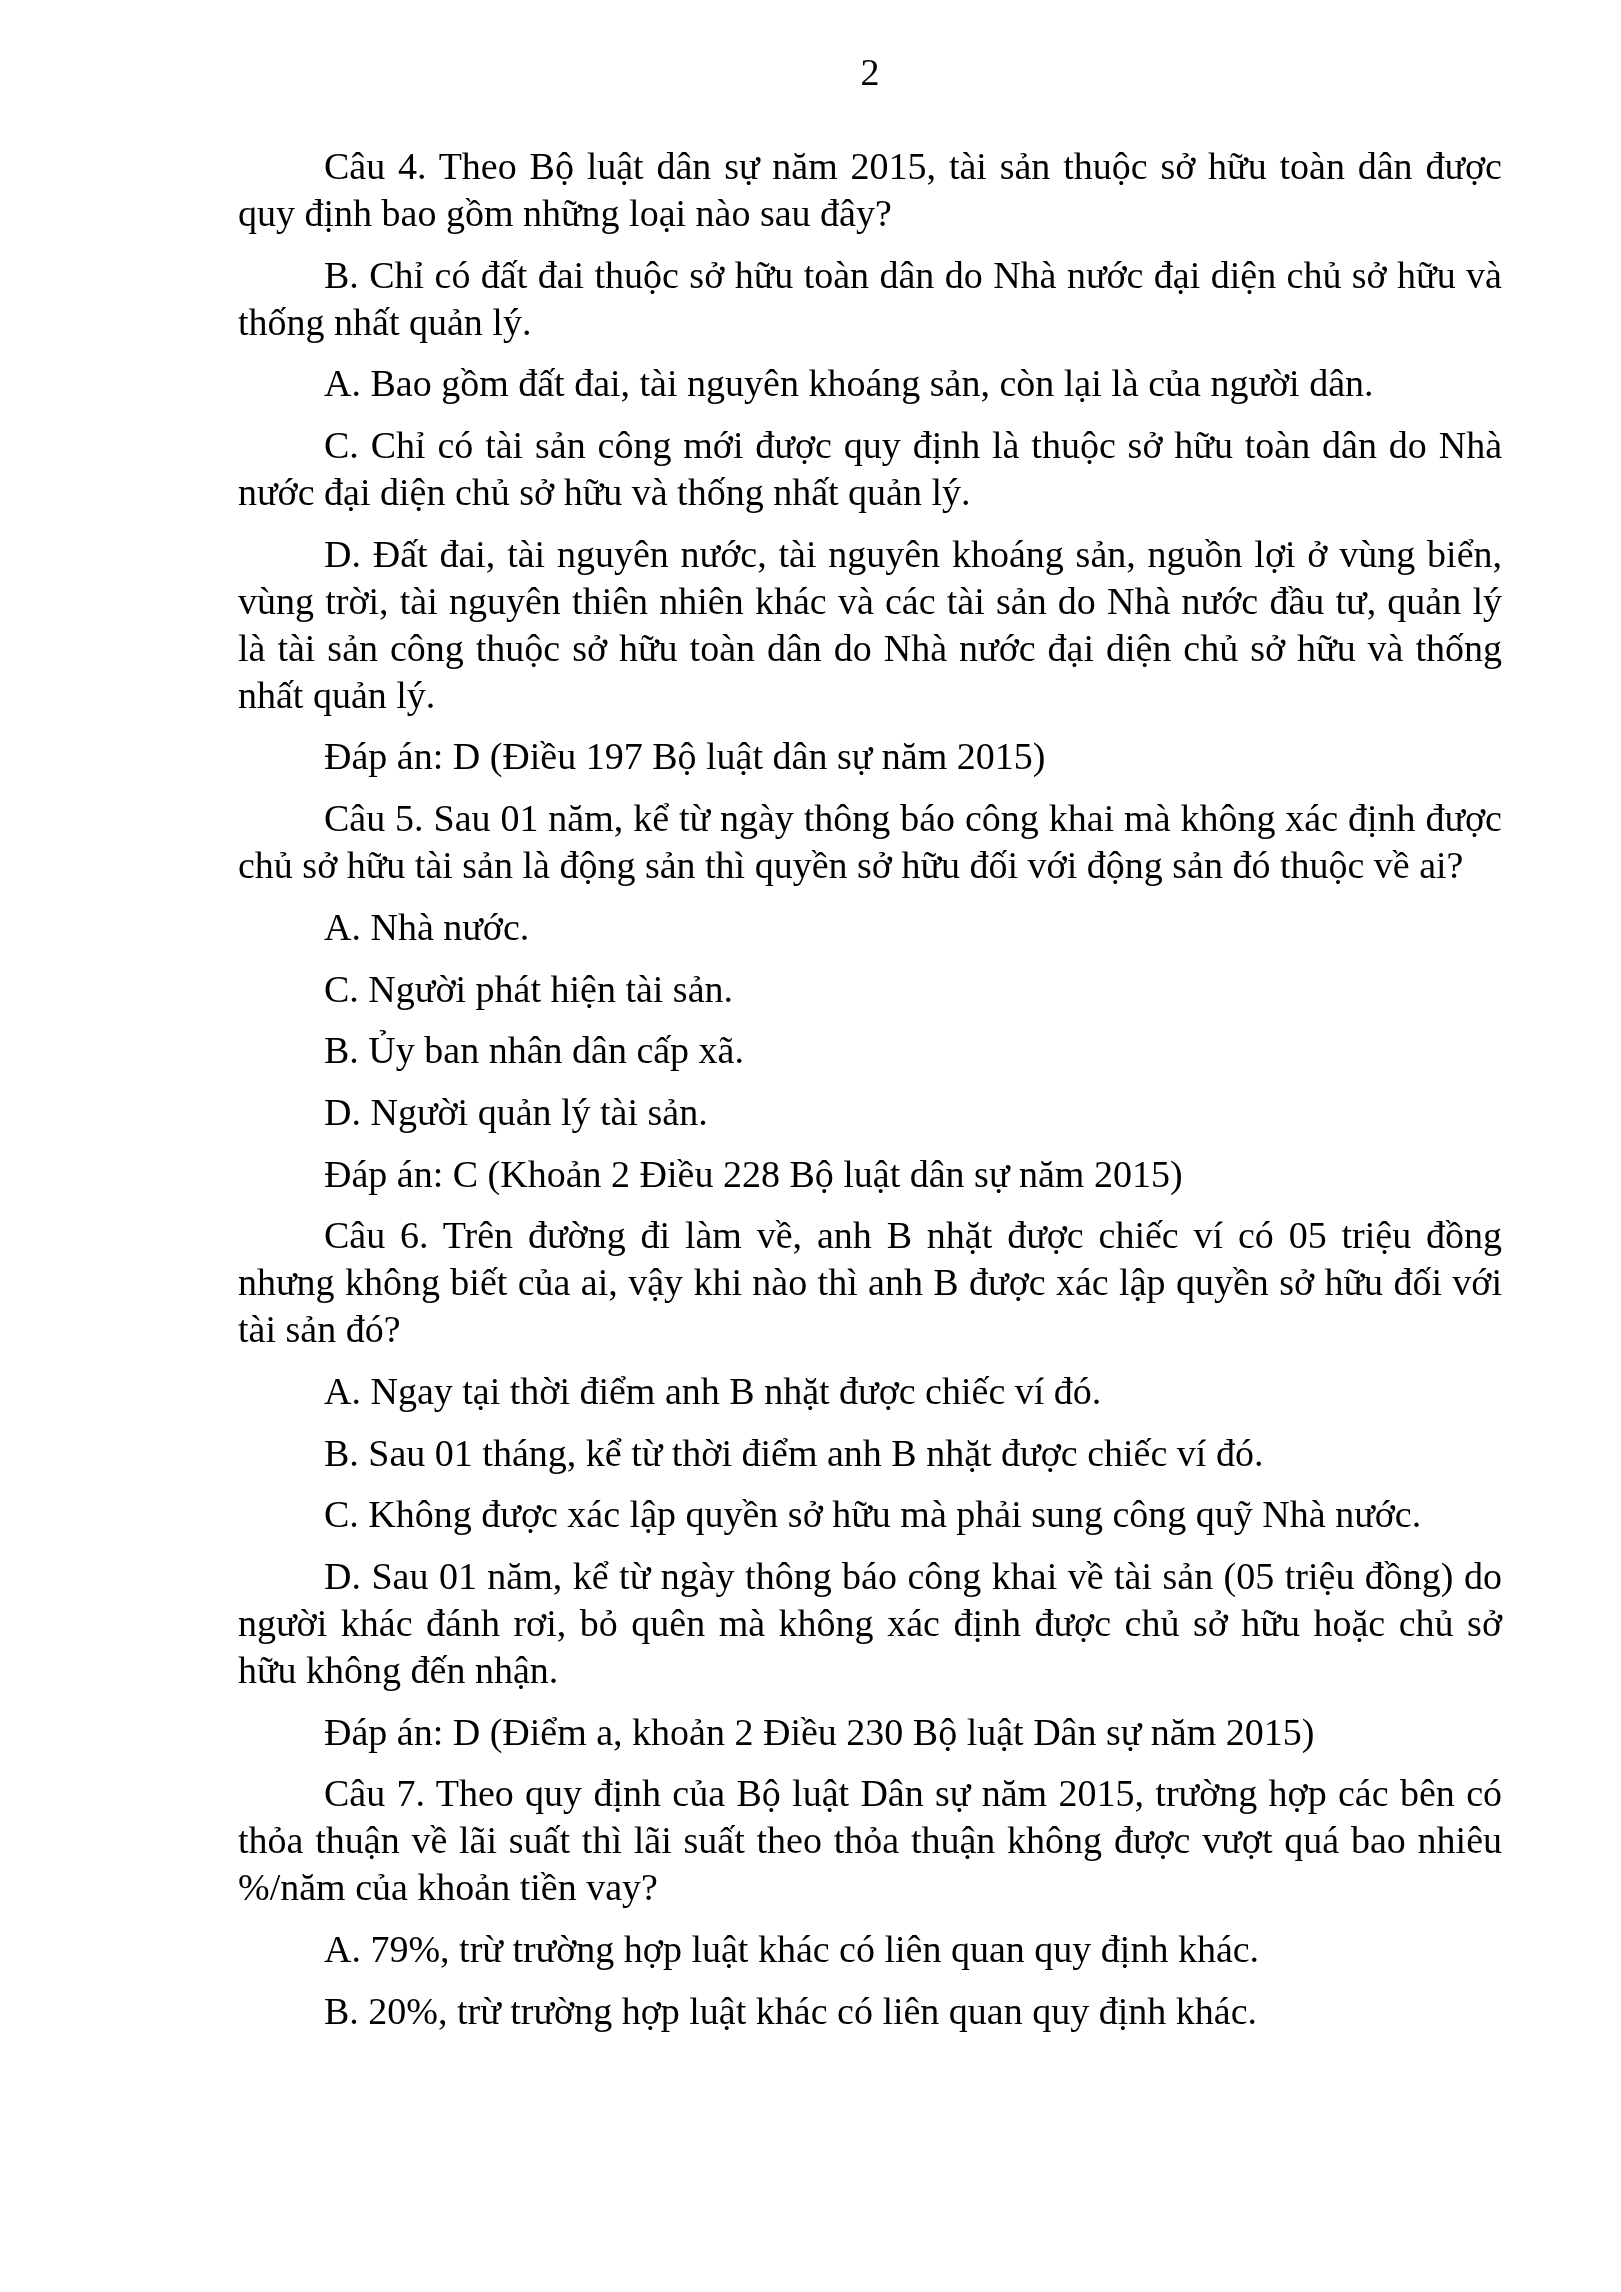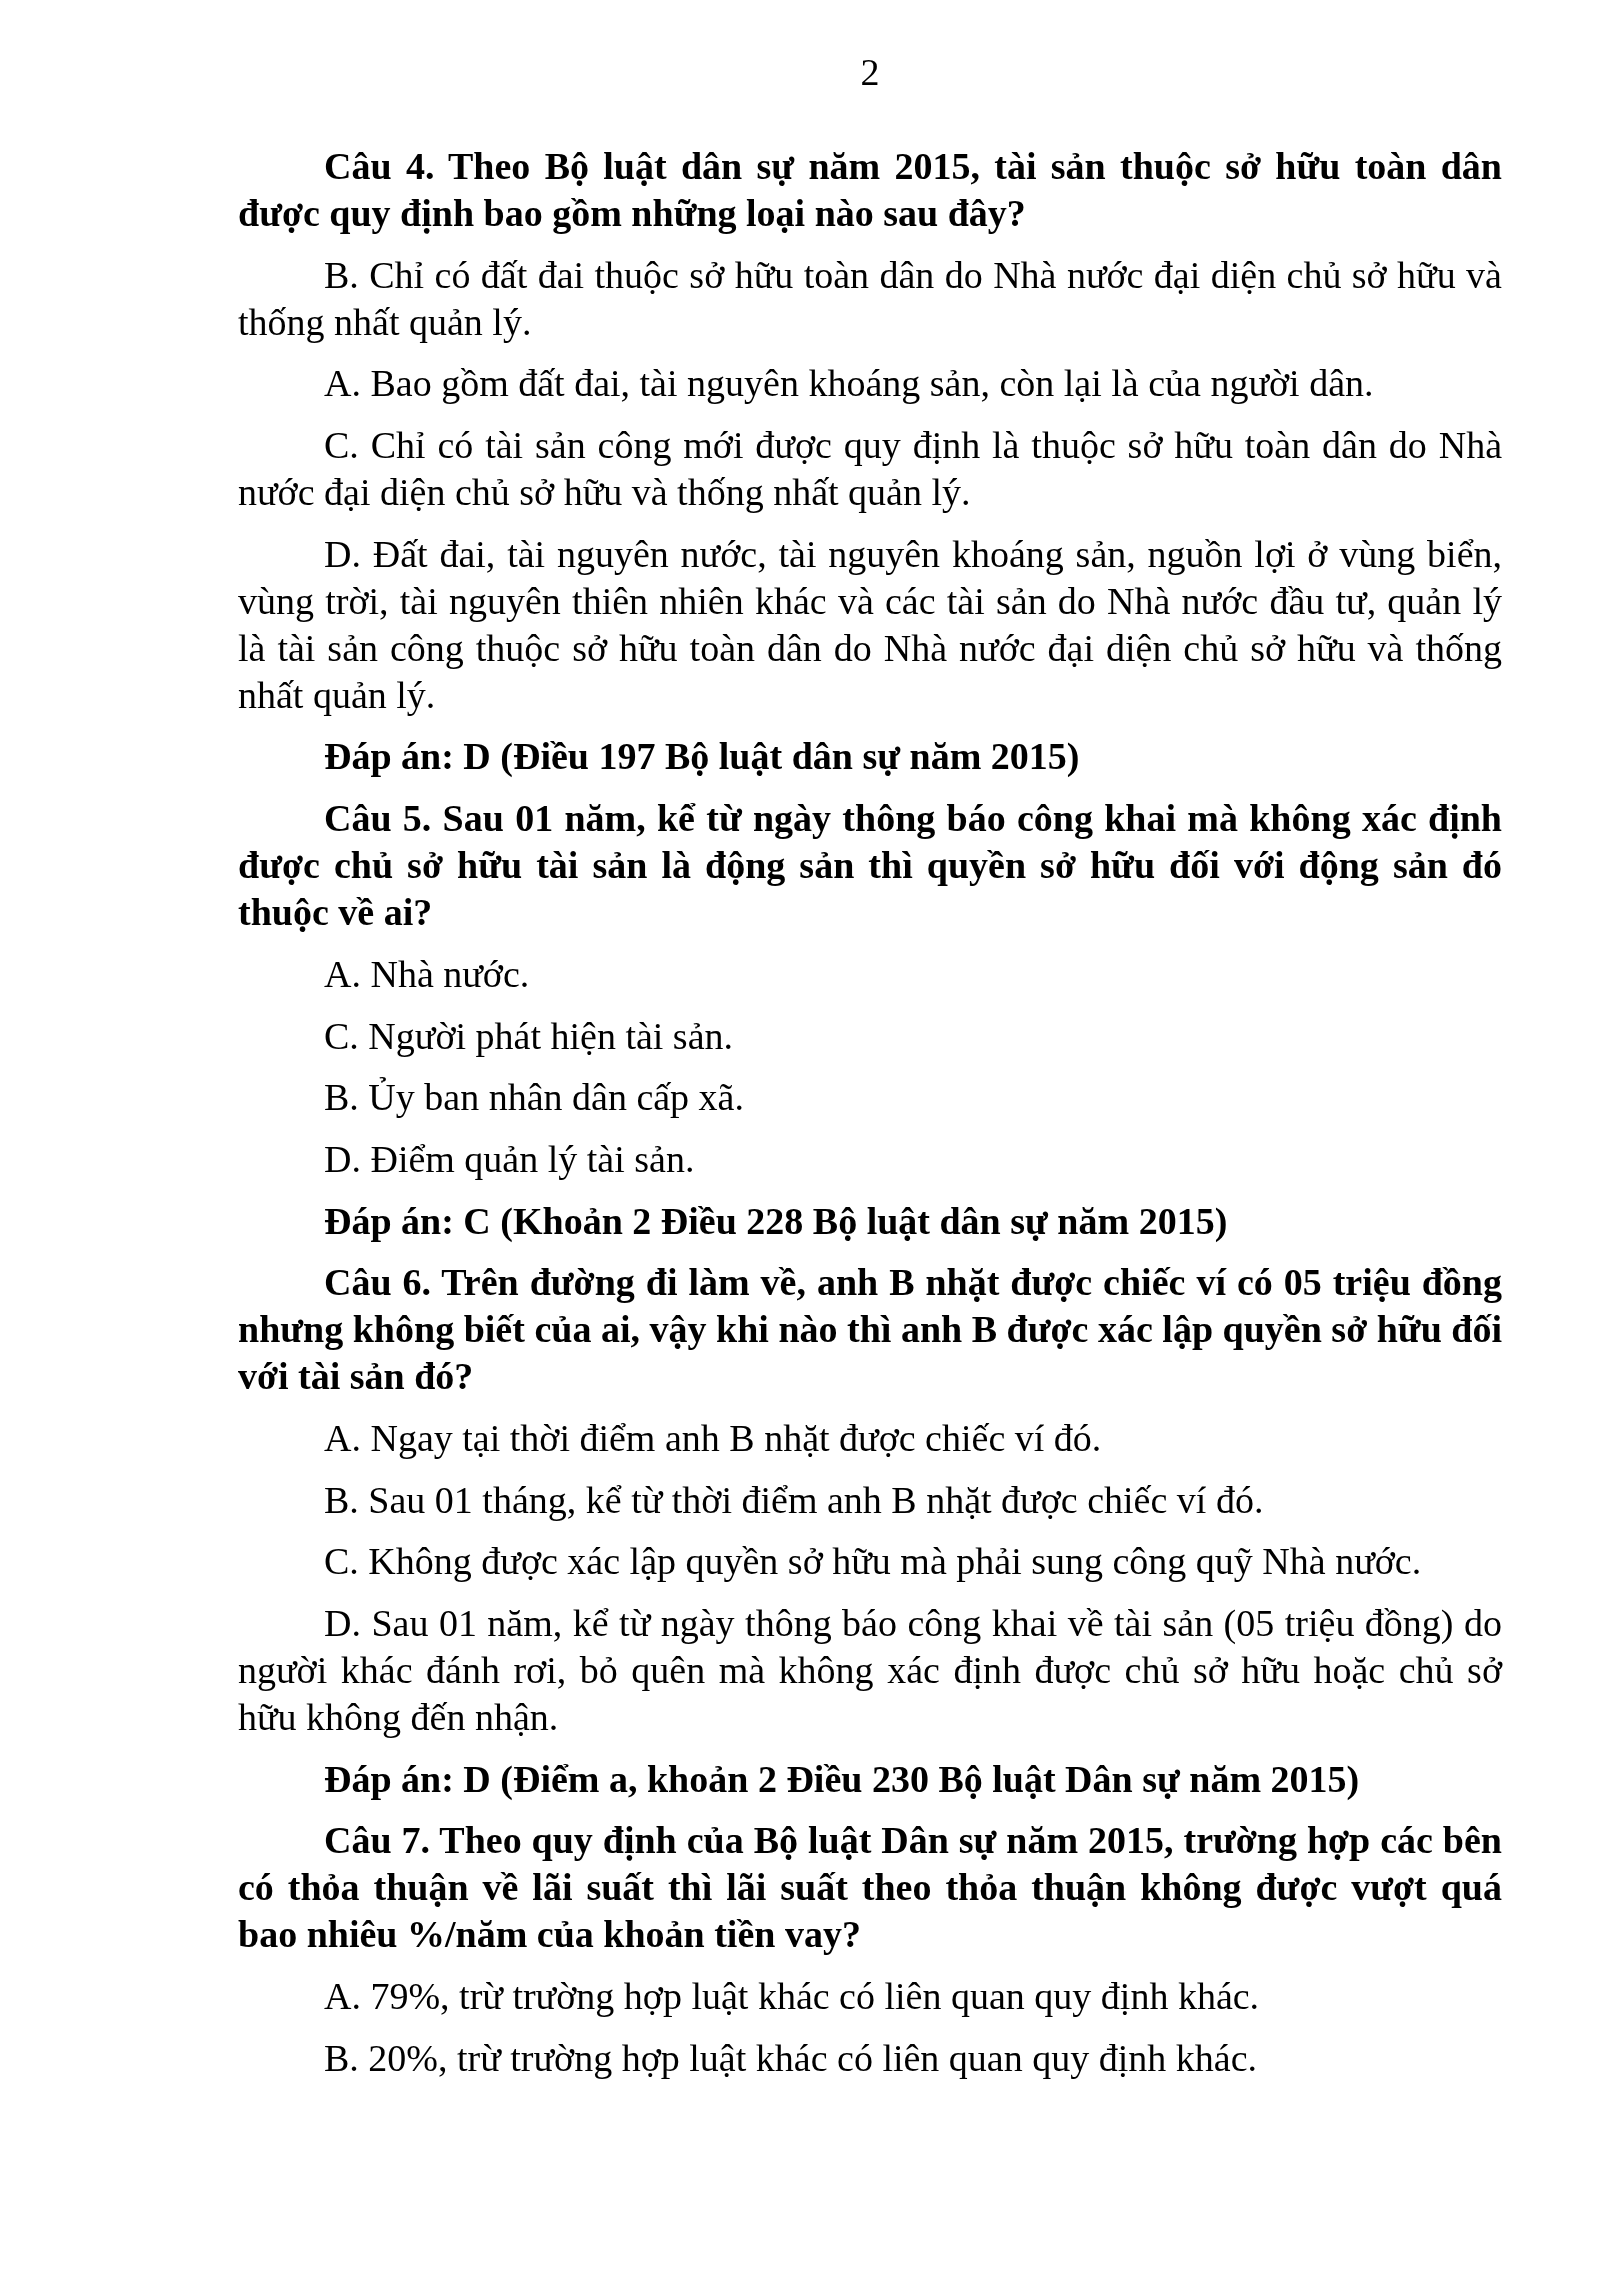--- a/index.html
+++ b/index.html
@@ -37,21 +37,21 @@
     width: 1264px;
   }
   .para {
     font-size: 38px;
     line-height: 47px;
     margin: 0 0 14.7px 0;
     text-align: justify;
     text-indent: 86px;
   }
   .bold {
-    font-weight: bold;
+    font-weight: normal;
   }
 </style>
 </head>
 <body>
 
 <div class="page">
 
   <div class="page-number">2</div>
 
   <div class="content">
@@ -63,21 +63,21 @@
       <p class="para">C. Chỉ có tài sản công mới được quy định là thuộc sở hữu toàn dân do Nhà nước đại diện chủ sở hữu và thống nhất quản lý.</p>
       <p class="para">D. Đất đai, tài nguyên nước, tài nguyên khoáng sản, nguồn lợi ở vùng biển, vùng trời, tài nguyên thiên nhiên khác và các tài sản do Nhà nước đầu tư, quản lý là tài sản công thuộc sở hữu toàn dân do Nhà nước đại diện chủ sở hữu và thống nhất quản lý.</p>
       <p class="para bold">Đáp án: D (Điều 197 Bộ luật dân sự năm 2015)</p>
     </section>
 
     <section>
       <p class="para bold">Câu 5. Sau 01 năm, kể từ ngày thông báo công khai mà không xác định được chủ sở hữu tài sản là động sản thì quyền sở hữu đối với động sản đó thuộc về ai?</p>
       <p class="para">A. Nhà nước.</p>
       <p class="para">C. Người phát hiện tài sản.</p>
       <p class="para">B. Ủy ban nhân dân cấp xã.</p>
-      <p class="para">D. Điểm quản lý tài sản.</p>
+      <p class="para">D. Người quản lý tài sản.</p>
       <p class="para bold">Đáp án: C (Khoản 2 Điều 228 Bộ luật dân sự năm 2015)</p>
     </section>
 
     <section>
       <p class="para bold">Câu 6. Trên đường đi làm về, anh B nhặt được chiếc ví có 05 triệu đồng nhưng không biết của ai, vậy khi nào thì anh B được xác lập quyền sở hữu đối với tài sản đó?</p>
       <p class="para">A. Ngay tại thời điểm anh B nhặt được chiếc ví đó.</p>
       <p class="para">B. Sau 01 tháng, kể từ thời điểm anh B nhặt được chiếc ví đó.</p>
       <p class="para">C. Không được xác lập quyền sở hữu mà phải sung công quỹ Nhà nước.</p>
       <p class="para">D. Sau 01 năm, kể từ ngày thông báo công khai về tài sản (05 triệu đồng) do người khác đánh rơi, bỏ quên mà không xác định được chủ sở hữu hoặc chủ sở hữu không đến nhận.</p>
       <p class="para bold">Đáp án: D (Điểm a, khoản 2 Điều 230 Bộ luật Dân sự năm 2015)</p>

